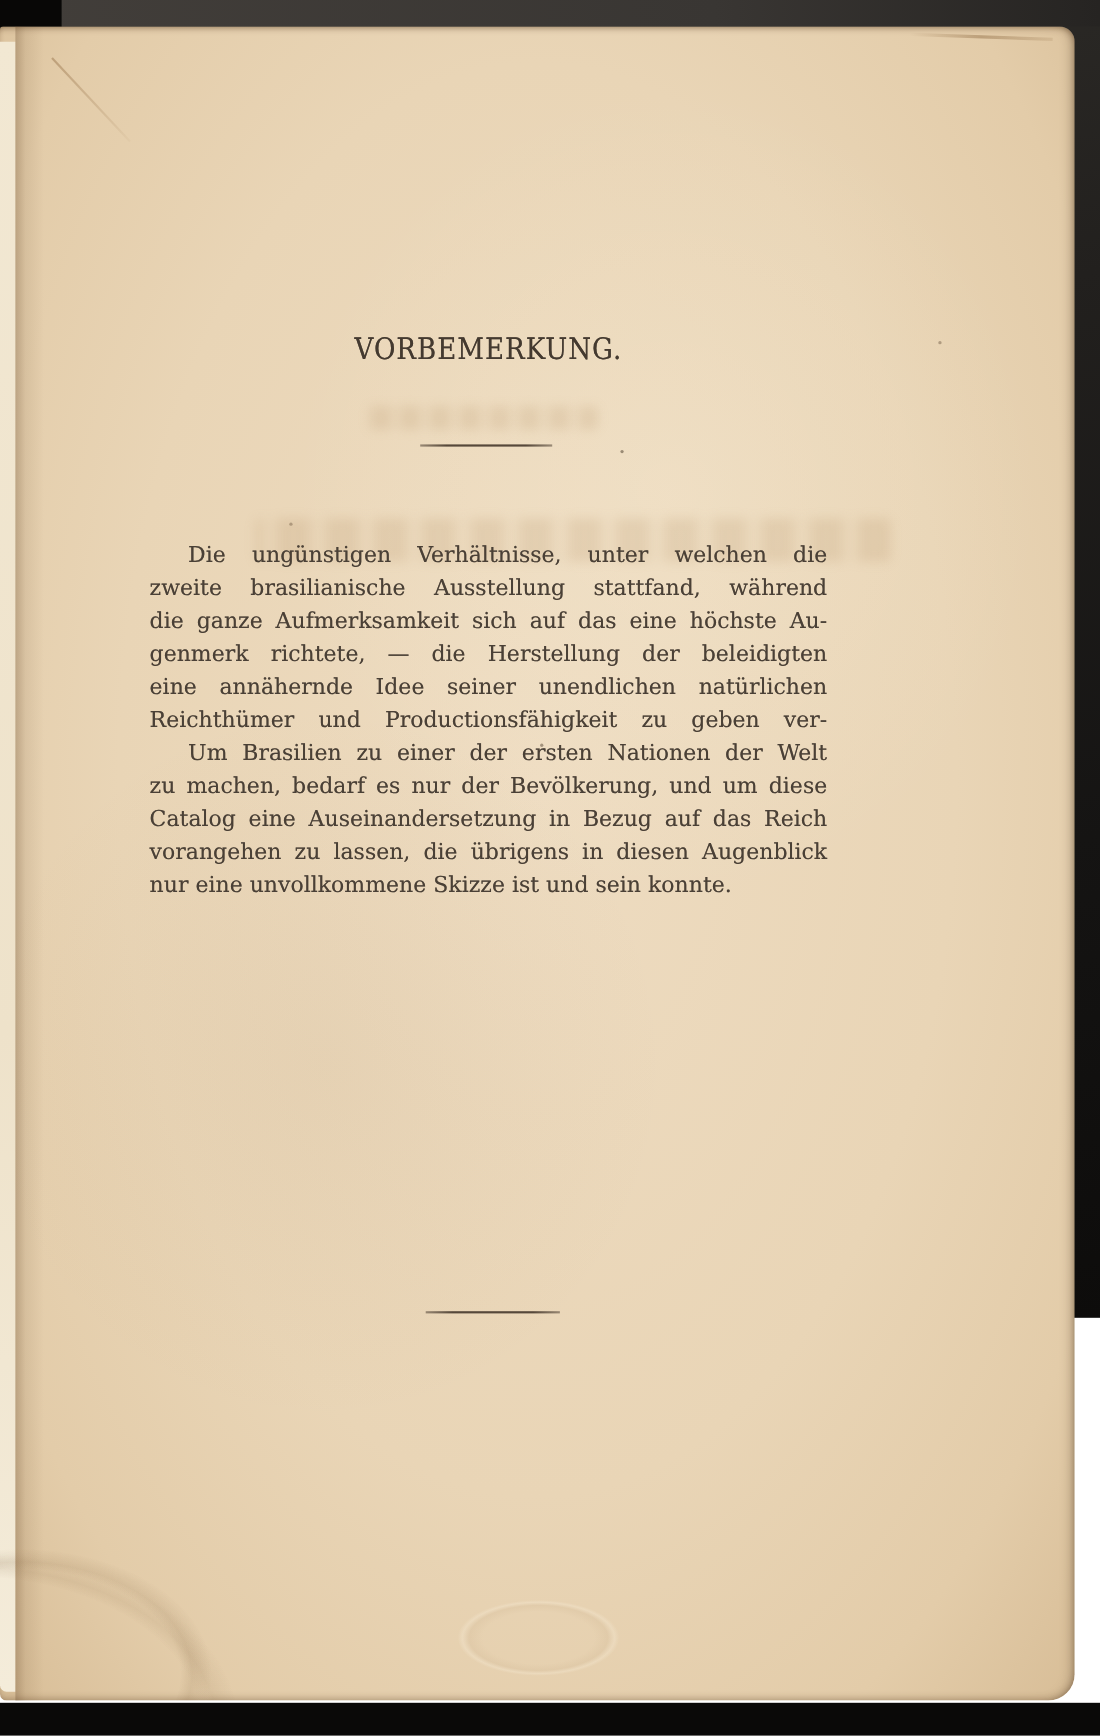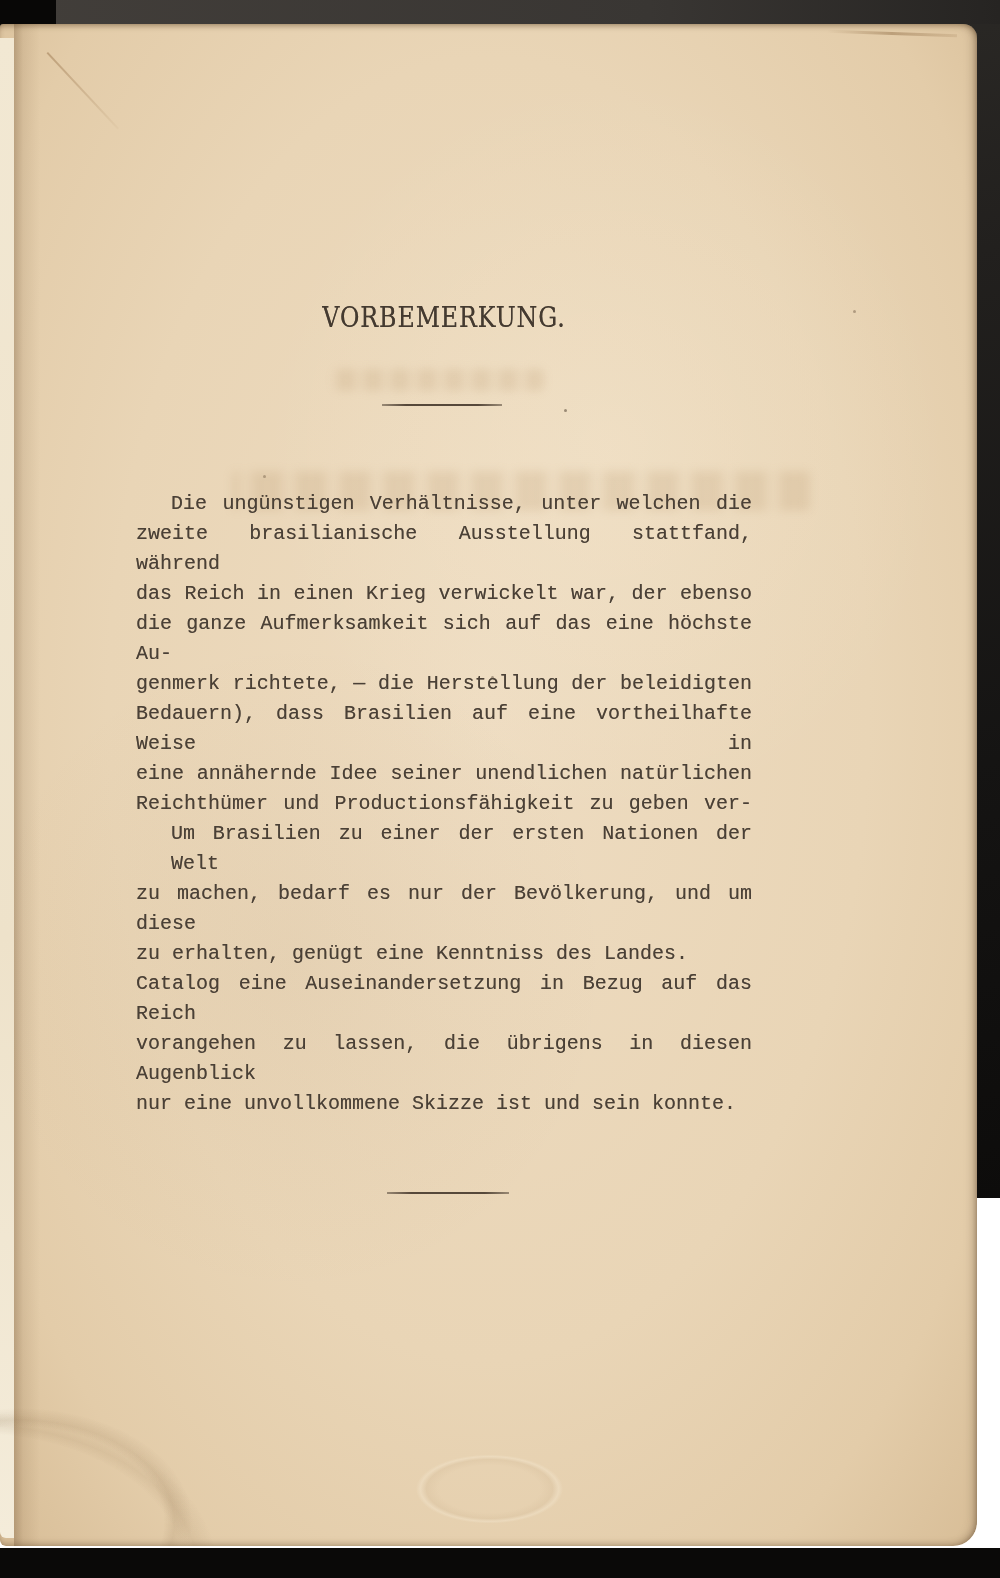--- a/index.html
+++ b/index.html
@@ -112,21 +112,20 @@
     background: linear-gradient(90deg, rgba(86,72,58,0.55), #56483a 20%, #56483a 80%, rgba(86,72,58,0.55));
   }
   .divider-top { top: 380px; width: 120px; margin-left: -62px; }
   .divider-bottom { top: 1168px; width: 122px; margin-left: -57px; }
   .paragraphs { position: absolute; left: 0; top: 465px; width: 616px; }
   .line {
     font-size: 20px; line-height: 30px;
     text-align: justify; text-align-last: justify;
     white-space: normal;
     text-shadow: 0 0 0.4px rgba(74,64,54,0.55);
-    font-family: Liberation Mono, monospace;
   }
   .line.first { padding-left: 35px; }
   .line.last { text-align-last: left; }
 </style>
 </head>
 <body>
 
 <div class="scene">
   <div class="top-band"></div>
   <div class="corner-block"></div>
@@ -143,31 +142,28 @@
     <div class="emboss-mark"></div>
     <div class="specks"></div>
 
     <div class="content">
       <h1 class="page-title">VORBEMERKUNG.</h1>
       <div class="divider divider-top"></div>
       <div class="paragraphs">
           <div class="paragraph">
             <div class="line first">Die ungünstigen Verhältnisse, unter welchen die</div>
             <div class="line">zweite brasilianische Ausstellung stattfand, während</div>
-            <div class="line">das Reich in einen Krieg verwickelt war, der ebenso</div>
             <div class="line">die ganze Aufmerksamkeit sich auf das eine höchste Au-</div>
             <div class="line">genmerk richtete, — die Herstellung der beleidigten</div>
-            <div class="line">Bedauern), dass Brasilien auf eine vortheilhafte Weise in</div>
             <div class="line">eine annähernde Idee seiner unendlichen natürlichen</div>
             <div class="line">Reichthümer und Productionsfähigkeit zu geben ver-</div>
           </div>
           <div class="paragraph">
             <div class="line first">Um Brasilien zu einer der ersten Nationen der Welt</div>
             <div class="line">zu machen, bedarf es nur der Bevölkerung, und um diese</div>
-            <div class="line last">zu erhalten, genügt eine Kenntniss des Landes.</div>
           </div>
           <div class="paragraph">
             <div class="line">Catalog eine Auseinandersetzung in Bezug auf das Reich</div>
             <div class="line">vorangehen zu lassen, die übrigens in diesen Augenblick</div>
             <div class="line last">nur eine unvollkommene Skizze ist und sein konnte.</div>
           </div>
         </div>
       <div class="divider divider-bottom"></div>
     </div>
   </div>

